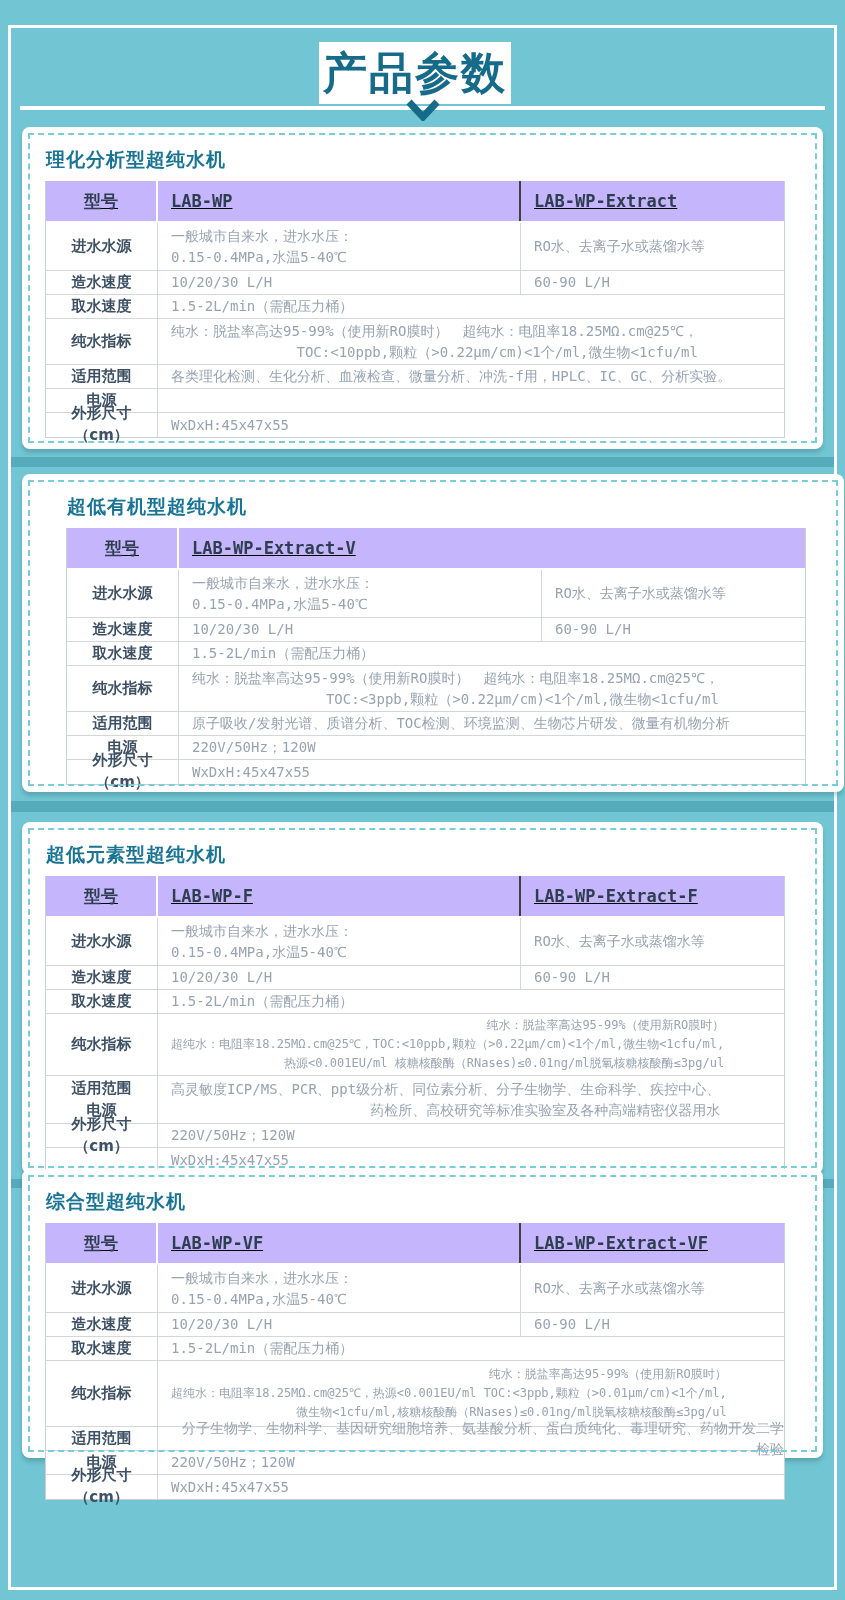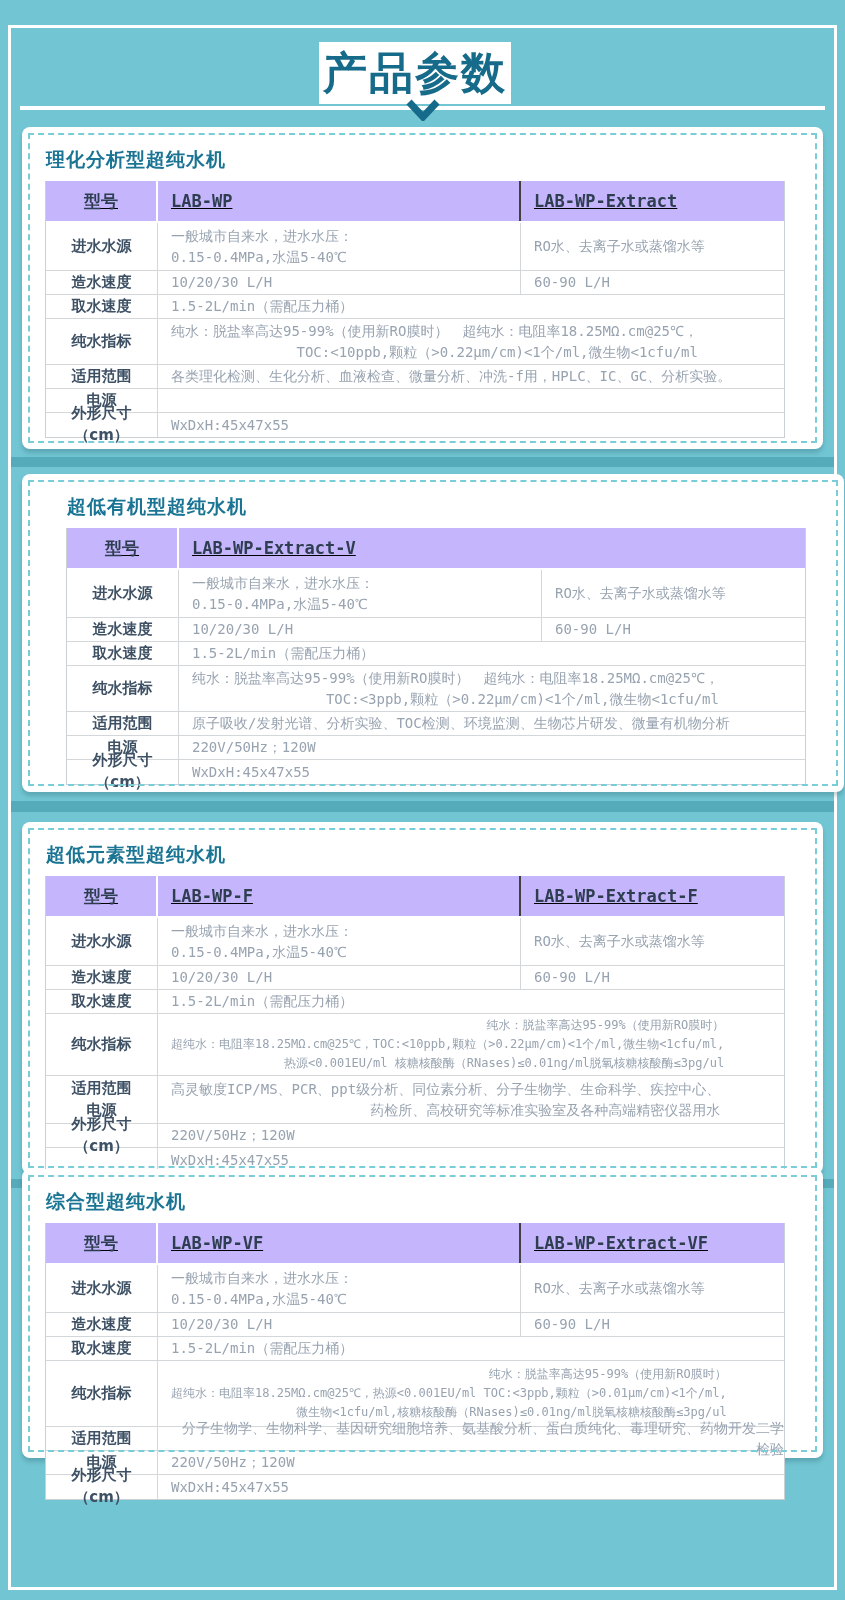--- a/index.html
+++ b/index.html
@@ -165,21 +165,21 @@
       <div class="lab">取水速度</div>
       <div class="val sp">1.5-2L/min（需配压力桶）</div>
     </div>
     <div class="row h-p2">
       <div class="lab">纯水指标</div>
       <div class="val sp">纯水：脱盐率高达95-99%（使用新RO膜时）　超纯水：电阻率18.25MΩ.cm@25℃，
 TOC:&lt;3ppb,颗粒（&gt;0.22μm/cm)&lt;1个/ml,微生物&lt;1cfu/ml</div>
     </div>
     <div class="row h-std">
       <div class="lab">适用范围</div>
-      <div class="val sp">原子吸收/发射光谱、分析实验、TOC检测、环境监测、生物芯片研发、微量有机物分析</div>
+      <div class="val sp">原子吸收/发射光谱、质谱分析、TOC检测、环境监测、生物芯片研发、微量有机物分析</div>
     </div>
     <div class="row h-std">
       <div class="lab">电源</div>
       <div class="val sp">220V/50Hz；120W</div>
     </div>
     <div class="row h-std">
       <div class="lab">外形尺寸（cm）</div>
       <div class="val sp">WxDxH:45x47x55</div>
     </div>
   </div>

